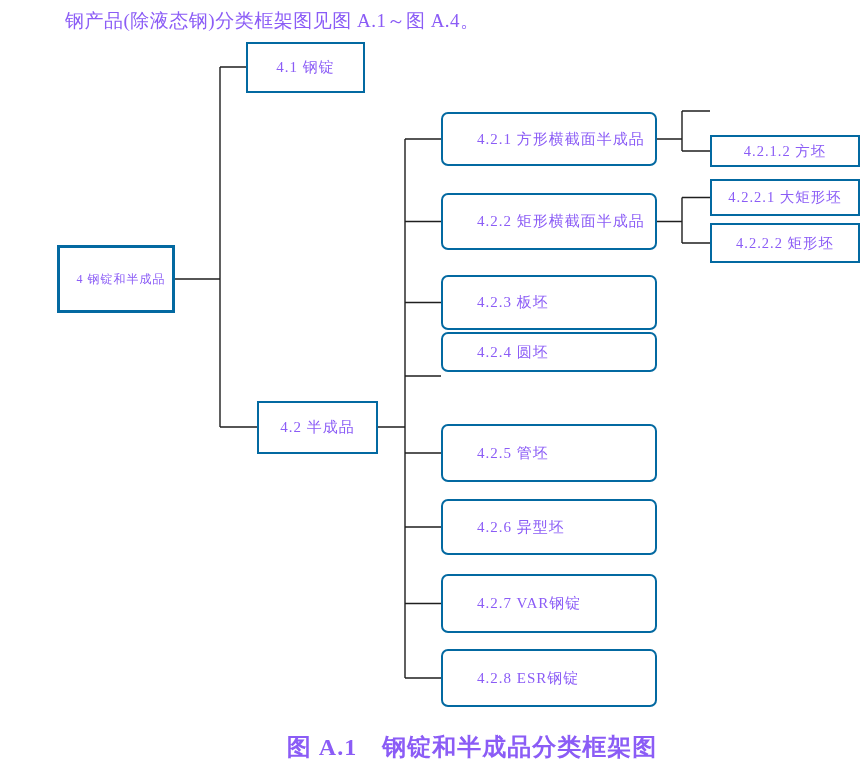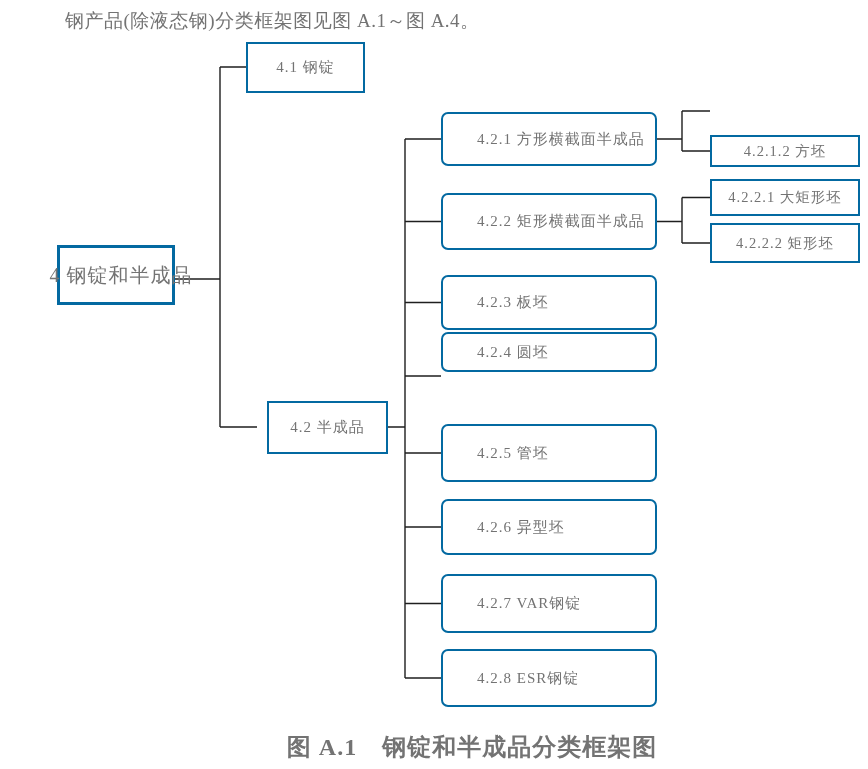--- a/index.html
+++ b/index.html
@@ -6,21 +6,21 @@
     margin: 0;
     padding: 0;
     background: #ffffff;
   }
   .page {
     position: relative;
     width: 868px;
     height: 769px;
     background: #ffffff;
     font-family: "Liberation Serif", "DejaVu Serif", serif;
-    color: #737373;
+    color: #8b5cf6;
     overflow: hidden;
   }
   .intro {
     position: absolute;
     left: 65px;
     top: 8px;
     font-size: 19px;
     letter-spacing: 0.5px;
     white-space: nowrap;
   }
@@ -45,23 +45,23 @@
     border: 2px solid #0369a1;
     background: #ffffff;
     display: flex;
     align-items: center;
     justify-content: center;
     font-size: 15px;
     letter-spacing: 1px;
     white-space: nowrap;
     box-sizing: border-box;
   }
-  .node.root  { left: 57px;  top: 245px; width: 118px; height: 60px; border-width: 3px; font-size: 20px; padding-left: 10px; }
+  .node.root  { left: 57px;  top: 245px; width: 118px; height: 68px; border-width: 3px; font-size: 12px; padding-left: 10px; }
   .node.n4_1  { left: 246px; top: 42px;  width: 119px; height: 51px; }
-  .node.n4_2  { left: 267px; top: 401px; width: 121px; height: 53px; }
+  .node.n4_2  { left: 257px; top: 401px; width: 121px; height: 53px; }
   .node.mid   { left: 441px; width: 216px; justify-content: flex-start; padding-left: 34px; border-radius: 7px; }
   .node.n4_2_1 { top: 112px; height: 54px; }
   .node.n4_2_2 { top: 193px; height: 57px; }
   .node.n4_2_3 { top: 275px; height: 55px; }
   .node.n4_2_4 { top: 332px; height: 40px; }
   .node.n4_2_5 { top: 424px; height: 58px; }
   .node.n4_2_6 { top: 499px; height: 56px; }
   .node.n4_2_7 { top: 574px; height: 59px; }
   .node.n4_2_8 { top: 649px; height: 58px; }
   .node.leaf  { left: 710px; width: 150px; font-size: 14.5px; }

